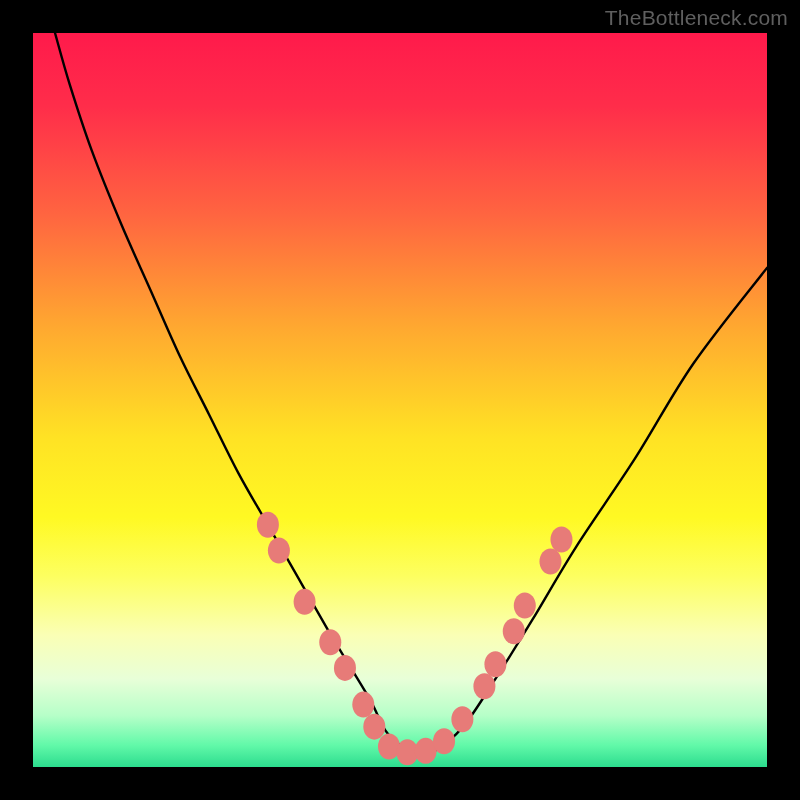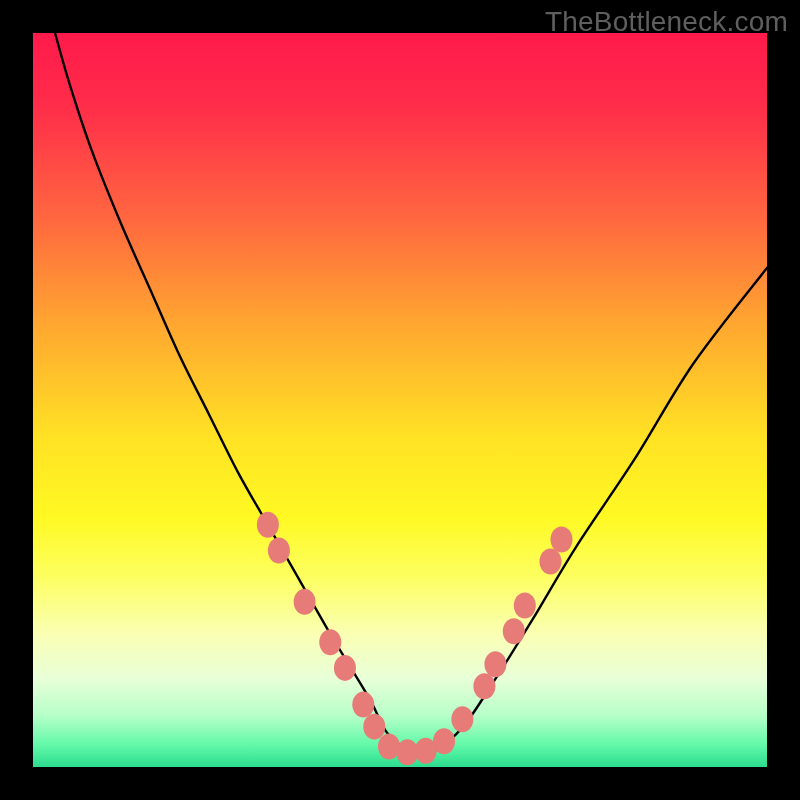--- a/index.html
+++ b/index.html
@@ -21,21 +21,21 @@
     position: absolute;
     left: 33px;
     top: 33px;
     width: 734px;
     height: 734px;
   }
   .watermark {
     position: absolute;
     top: 6px;
     right: 12px;
-    font-size: 28px;
+    font-size: 21px;
     font-weight: 400;
     color: #5f5f5f;
     letter-spacing: 0.2px;
     user-select: none;
     margin-left: 18px;
   }
 </style>
 </head>
 <body>
 

